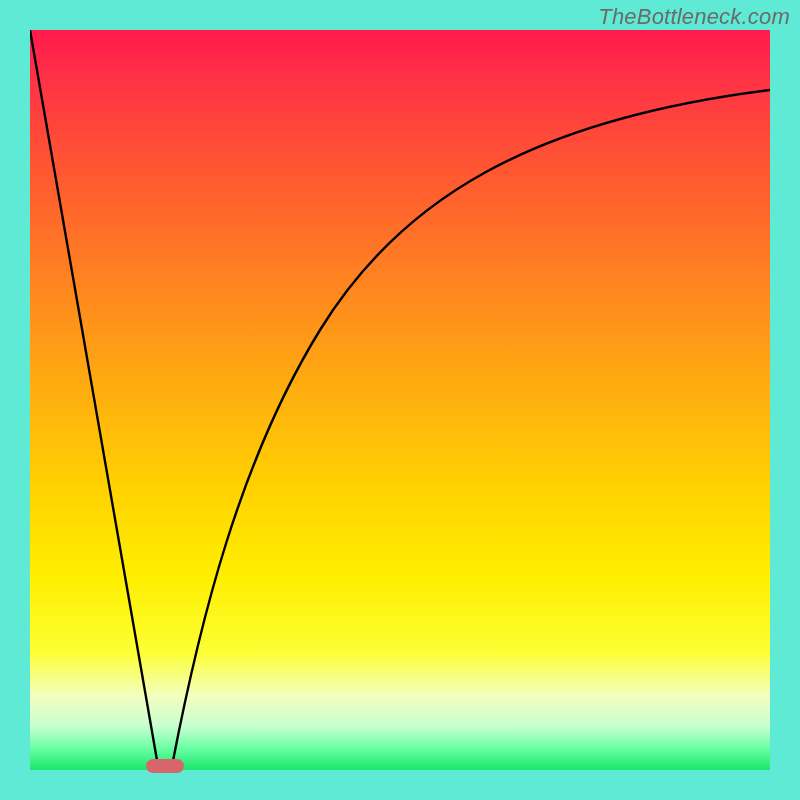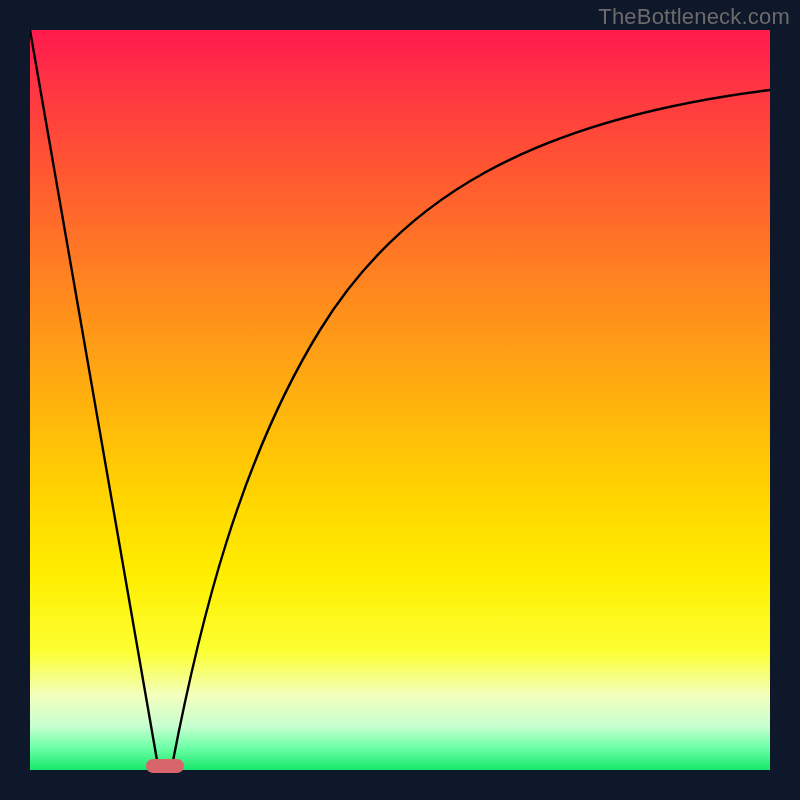--- a/index.html
+++ b/index.html
@@ -8,21 +8,22 @@
     width: 800px;
     height: 800px;
     overflow: hidden;
     background: #000;
     font-family: Arial, Helvetica, sans-serif;
   }
   .frame {
     position: relative;
     width: 800px;
     height: 800px;
-    background: #0f172a;
+    background: #5eead4;
+    font-style: italic;
   }
   .plot {
     position: absolute;
     left: 30px;
     top: 30px;
     width: 740px;
     height: 740px;
     background: linear-gradient(to bottom,
       #ff1a4d 0%,
       #ff3344 7%,

